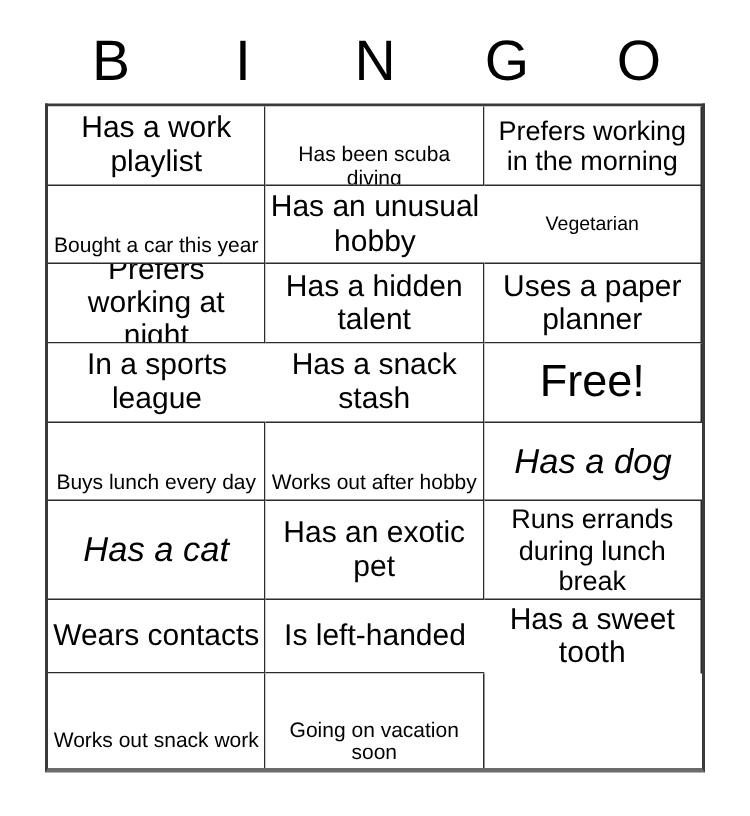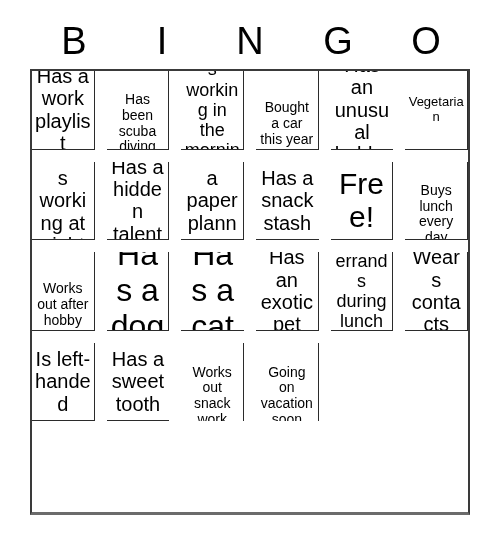--- a/index.html
+++ b/index.html
@@ -51,24 +51,23 @@
     left: 30px;
     top: 69px;
     width: 440px;
     height: 446px;
     box-sizing: border-box;
     border-top: 2px solid #3a3a3a;
     border-left: 2px solid #3a3a3a;
     border-right: 2px solid #3a3a3a;
     border-bottom: 3px solid #6b6b6b;
     display: grid;
-    grid-template-columns: repeat(6, 1fr);
+    grid-template-columns: repeat(3, 1fr);
     grid-template-rows: repeat(5, 1fr);
     background: #ffffff;
-    gap: 12px;
   }
 
   .cell {
     box-sizing: border-box;
     border-right: 1px solid #2b2b2b;
     border-bottom: 1px solid #2b2b2b;
     display: flex;
     align-items: center;
     justify-content: center;
     text-align: center;
@@ -82,21 +81,21 @@
   .cell-text {
     display: block;
     width: 100%;
     line-height: 1.12;
     word-wrap: break-word;
     hyphens: none;
   }
 
   
   .fs-xl   { font-size: 30px; }   
-  .fs-lg   { font-size: 32px; }   
+  .fs-lg   { font-size: 23px; font-style: italic; }   
   .fs-md   { font-size: 20px; }   
   .fs-sm   { font-size: 14px; margin-top: 28px; }   
   .fs-xs   { font-size: 18px; }   
   .fs-xxs  { font-size: 13px; }   
 </style>
 </head>
 <body>
 
 <div class="card">
 
@@ -130,20 +129,23 @@
       <div class="cell">
         <span class="cell-text fs-md">Prefers working at night</span>
       </div>
       <div class="cell">
         <span class="cell-text fs-md">Has a hidden talent</span>
       </div>
       <div class="cell">
         <span class="cell-text fs-md">Uses a paper planner</span>
       </div>
       <div class="cell">
+        <span class="cell-text fs-md">In a sports league</span>
+      </div>
+      <div class="cell">
         <span class="cell-text fs-md">Has a snack stash</span>
       </div>
       <div class="cell">
         <span class="cell-text fs-xl">Free!</span>
       </div>
       <div class="cell">
         <span class="cell-text fs-sm">Buys lunch every day</span>
       </div>
       <div class="cell">
         <span class="cell-text fs-sm">Works out after hobby</span>

